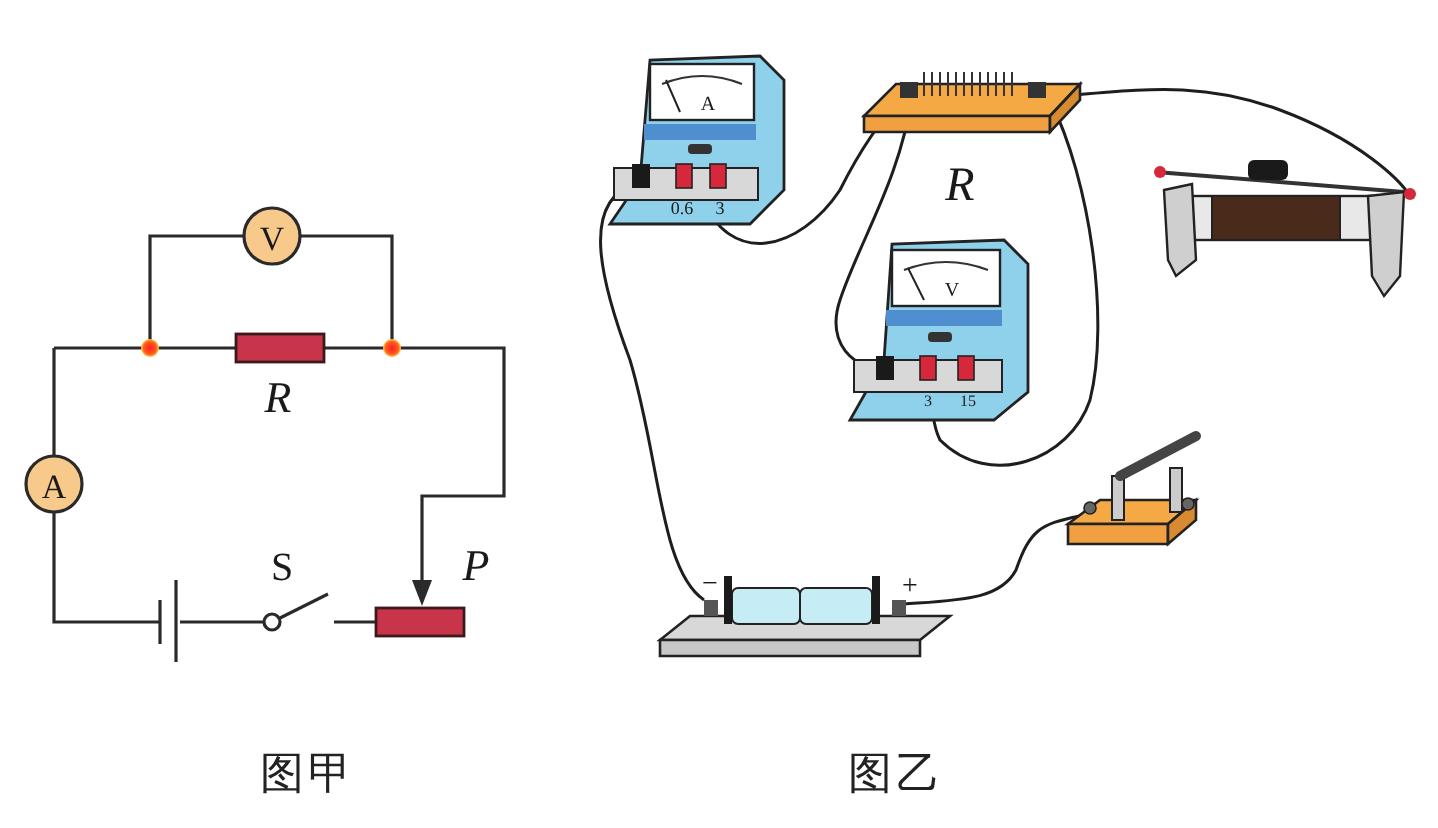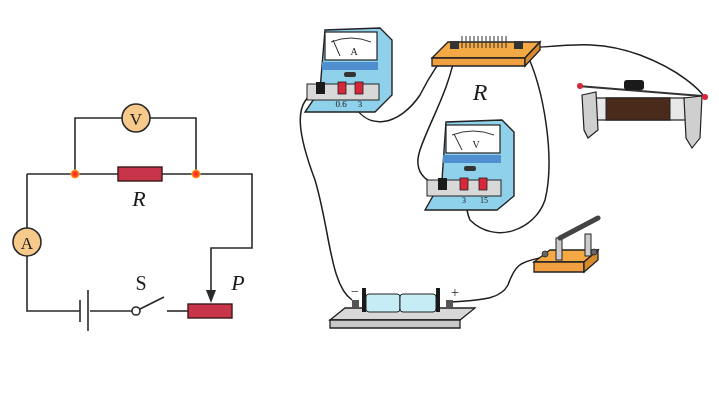--- a/index.html
+++ b/index.html
@@ -158,13 +158,15 @@
     <rect x="400" y="294" width="36" height="18" rx="3" fill="#c6ecf6" stroke="#222" stroke-width="1"></rect>
     <rect x="362" y="288" width="4" height="24" fill="#1a1a1a"></rect>
     <rect x="436" y="288" width="4" height="24" fill="#1a1a1a"></rect>
     <rect x="352" y="300" width="7" height="8" fill="#555"></rect>
     <rect x="446" y="300" width="7" height="8" fill="#555"></rect>
   </g>
   <text class="lbl" x="355" y="296" font-size="14" text-anchor="middle">−</text>
   <text class="lbl" x="455" y="297" font-size="14" text-anchor="middle">+</text>
 </svg>
 
+<div class="cap" style="left:130px; top:372px;">图甲</div>
+<div class="cap" style="left:424px; top:372px;">图乙</div>
 </div>
 
 </body></html>

